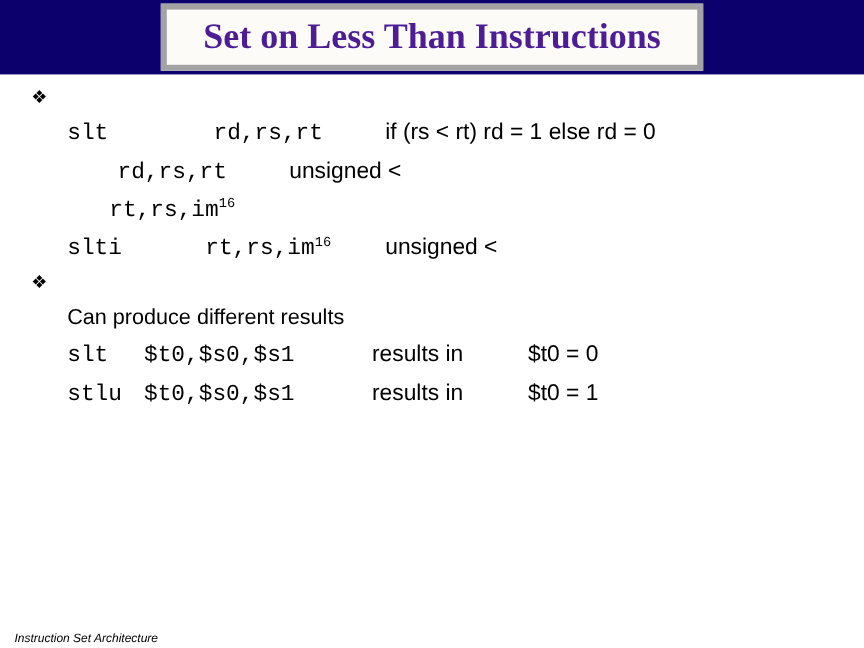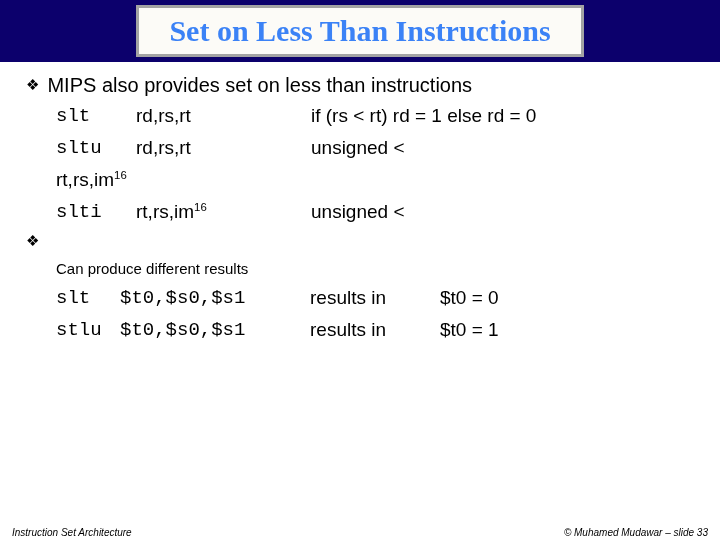--- a/index.html
+++ b/index.html
@@ -14,25 +14,25 @@
   }
   .titlebar {
     background: #0c006c;
     height: 62px;
     display: flex;
     align-items: center;
     justify-content: center;
   }
   .titlebox {
     background: #fcfbf7;
-    border: 3px solid #a3a3a3;
+    border: 5px solid #a3a3a3;
     padding: 6px 30px;
     font-family: "Comic Sans MS", cursive;
     font-size: 30px;
-    color: #3b82f6;
+    color: #4c1d95;
     font-weight: bold;
   }
   .content {
     padding: 12px 26px 0 26px;
   }
   .bullet-row {
     display: flex;
     align-items: baseline;
     font-size: 20px;
     color: #000;
@@ -49,25 +49,25 @@
     margin-left: 30px;
     margin-top: 8px;
     margin-bottom: 10px;
   }
   .instr-row {
     display: flex;
     font-size: 19px;
     margin-bottom: 10px;
   }
   .col1 { width: 80px; font-family: "Courier New", monospace; }
-  .col2 { width: 175px; font-family: Liberation Sans, sans-serif; }
-  .col3 { flex: 1; }
+  .col2 { width: 175px; font-family: Liberation Mono, monospace; text-align: center; }
+  .col3 { flex: 1; margin-left: 10px; }
   .sub {
     margin-left: 30px;
-    font-size: 15px;
+    font-size: 18px;
     margin-bottom: 10px;
   }
   .mono { font-family: "Courier New", monospace; }
   .results-table {
     margin-left: 30px;
     margin-top: 6px;
   }
   .results-row {
     display: flex;
     font-size: 19px;
@@ -97,33 +97,29 @@
 <body>
 
 <div class="titlebar">
   <div class="titlebox">Set on Less Than Instructions</div>
 </div>
 
 <div class="content">
 
   <div class="bullet-row">
     <span class="bullet-icon">❖</span>
-    <span>
-      <span>MIPS also provides </span><span>set on less than</span><span> instructions</span>
-    </span>
   </div>
 
   <div class="instr-table">
     <div class="instr-row">
       <span class="col1">slt</span>
       <span class="col2">rd,rs,rt</span>
       <span class="col3">if (rs &lt; rt) rd = 1 else rd = 0</span>
     </div>
     <div class="instr-row">
-      <span class="col1">sltu</span>
       <span class="col2">rd,rs,rt</span>
       <span class="col3">unsigned &lt;</span>
     </div>
     <div class="instr-row">
       <span class="col2"><span>rt,rs,im</span><sup>16</sup></span>
     </div>
     <div class="instr-row">
       <span class="col1">slti</span>
       <span class="col2"><span>rt,rs,im</span><sup>16</sup></span>
       <span class="col3">unsigned &lt;</span>
@@ -151,14 +147,13 @@
       <span class="rcol2">$t0,$s0,$s1</span>
       <span class="rcol3">results in</span>
       <span class="rcol4">$t0 = 1</span>
     </div>
   </div>
 
 </div>
 
 <div class="footer">
   <span>Instruction Set Architecture</span>
-  <span>© Muhamed Mudawar – slide 33</span>
 </div>
 
 </body></html>

